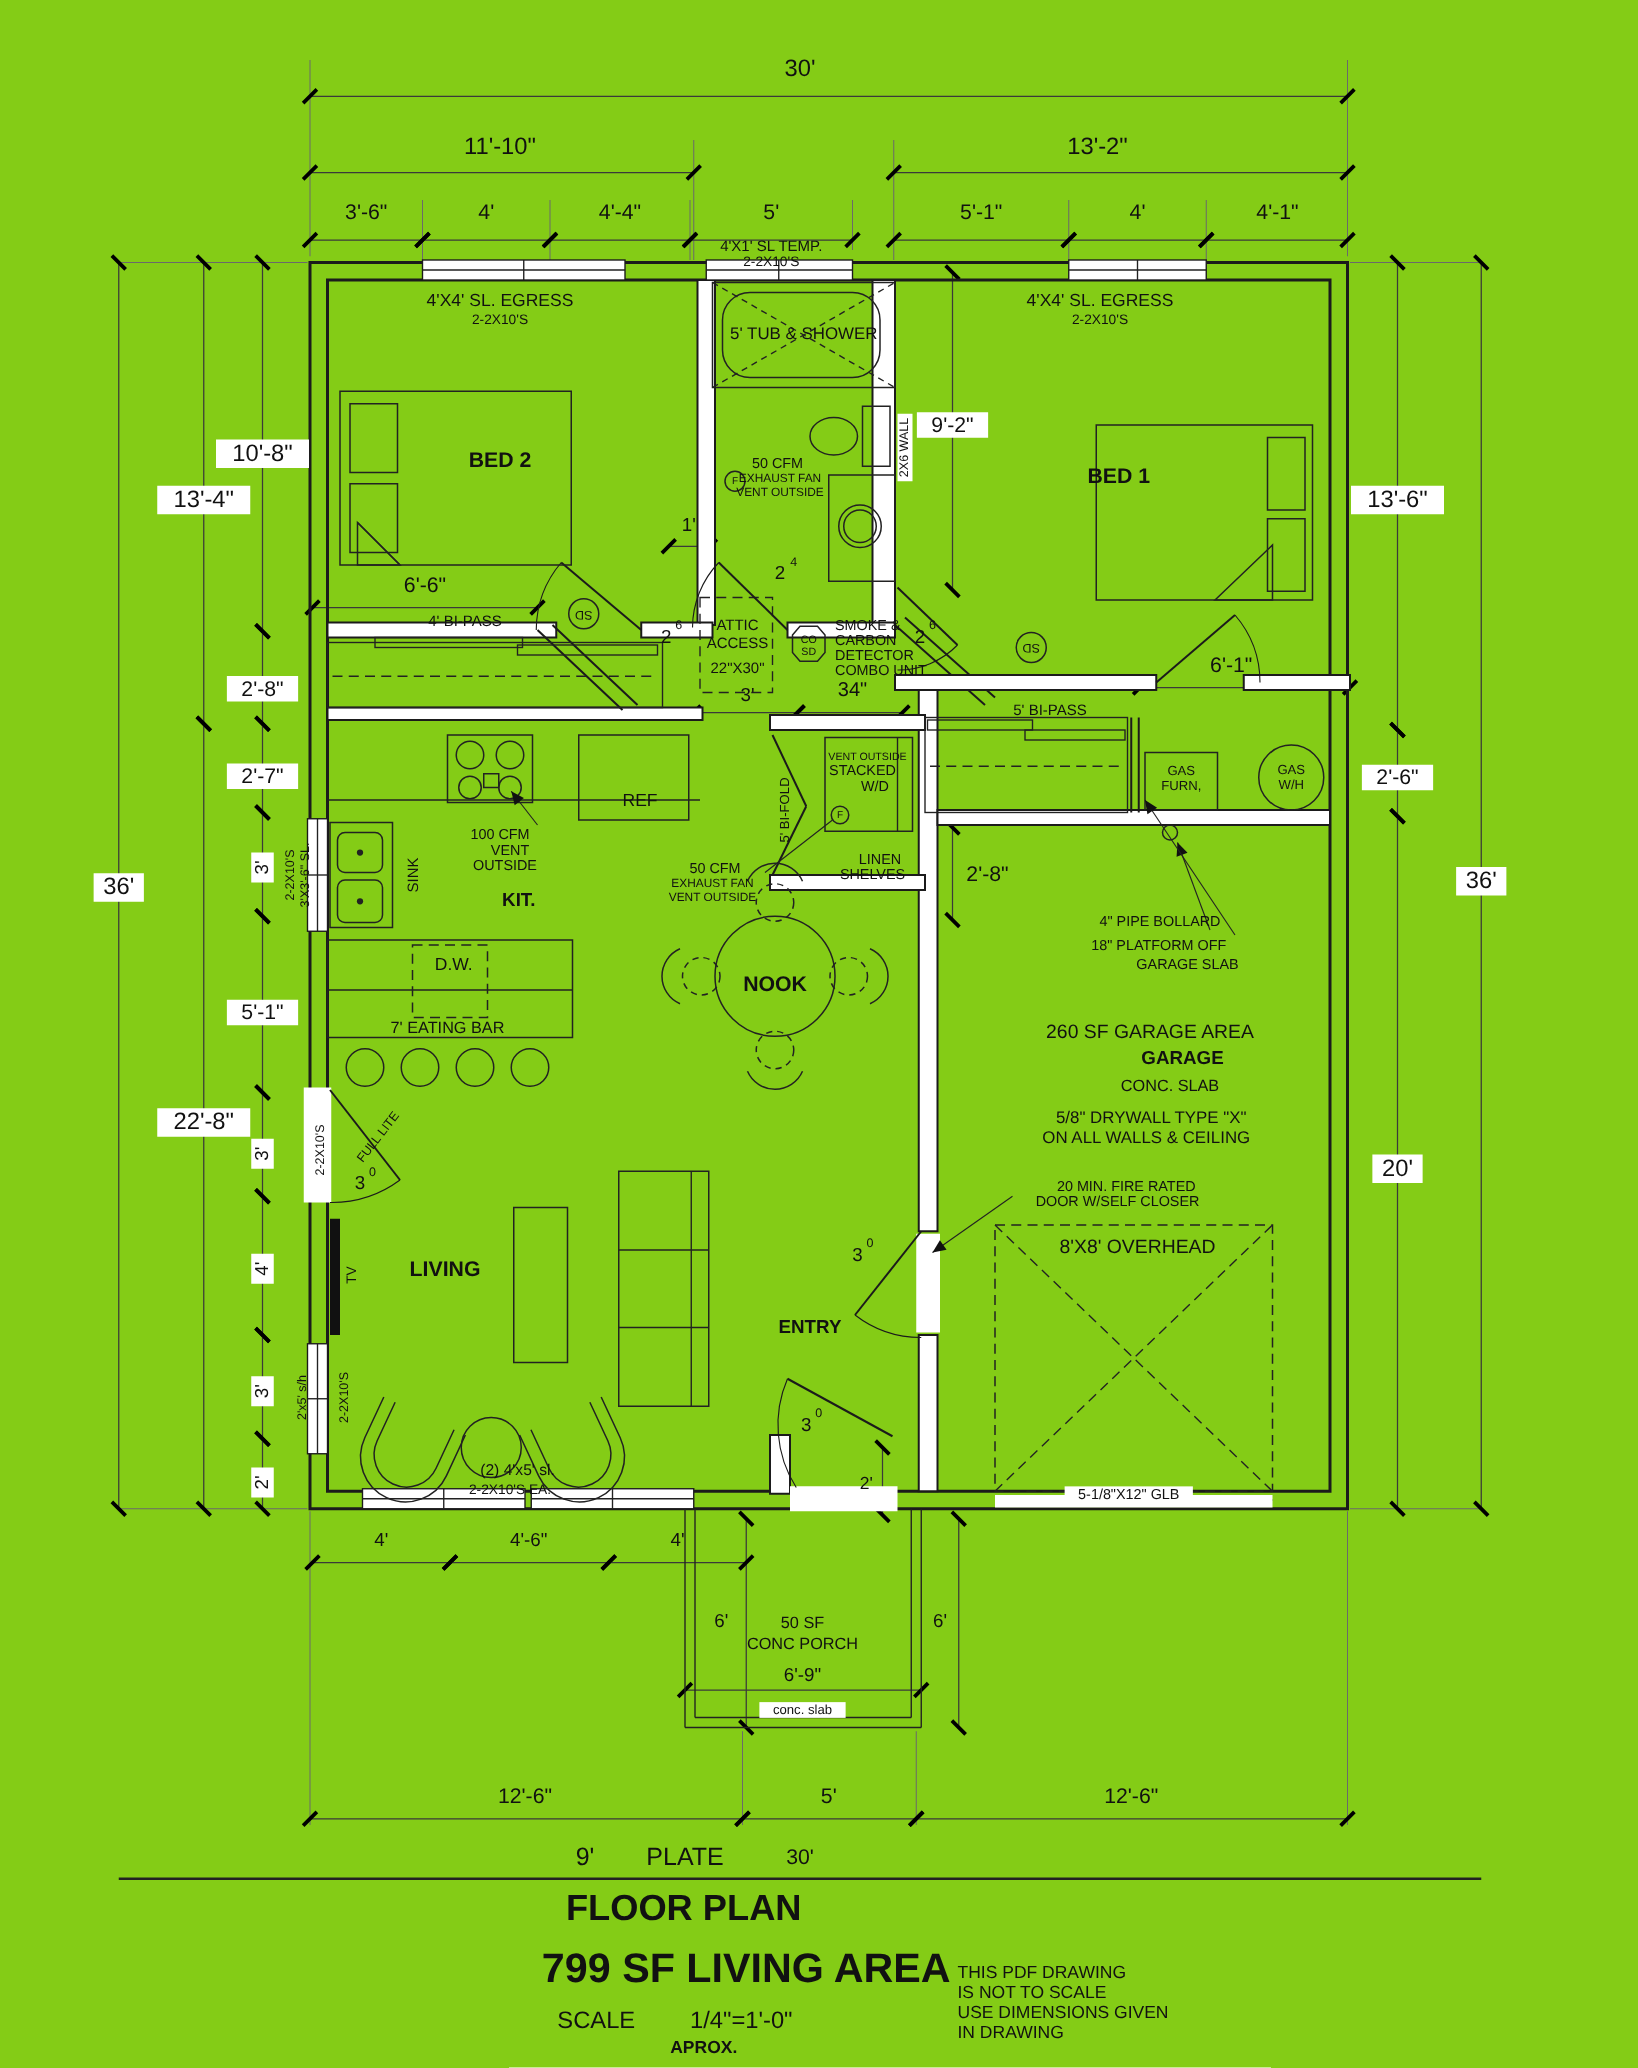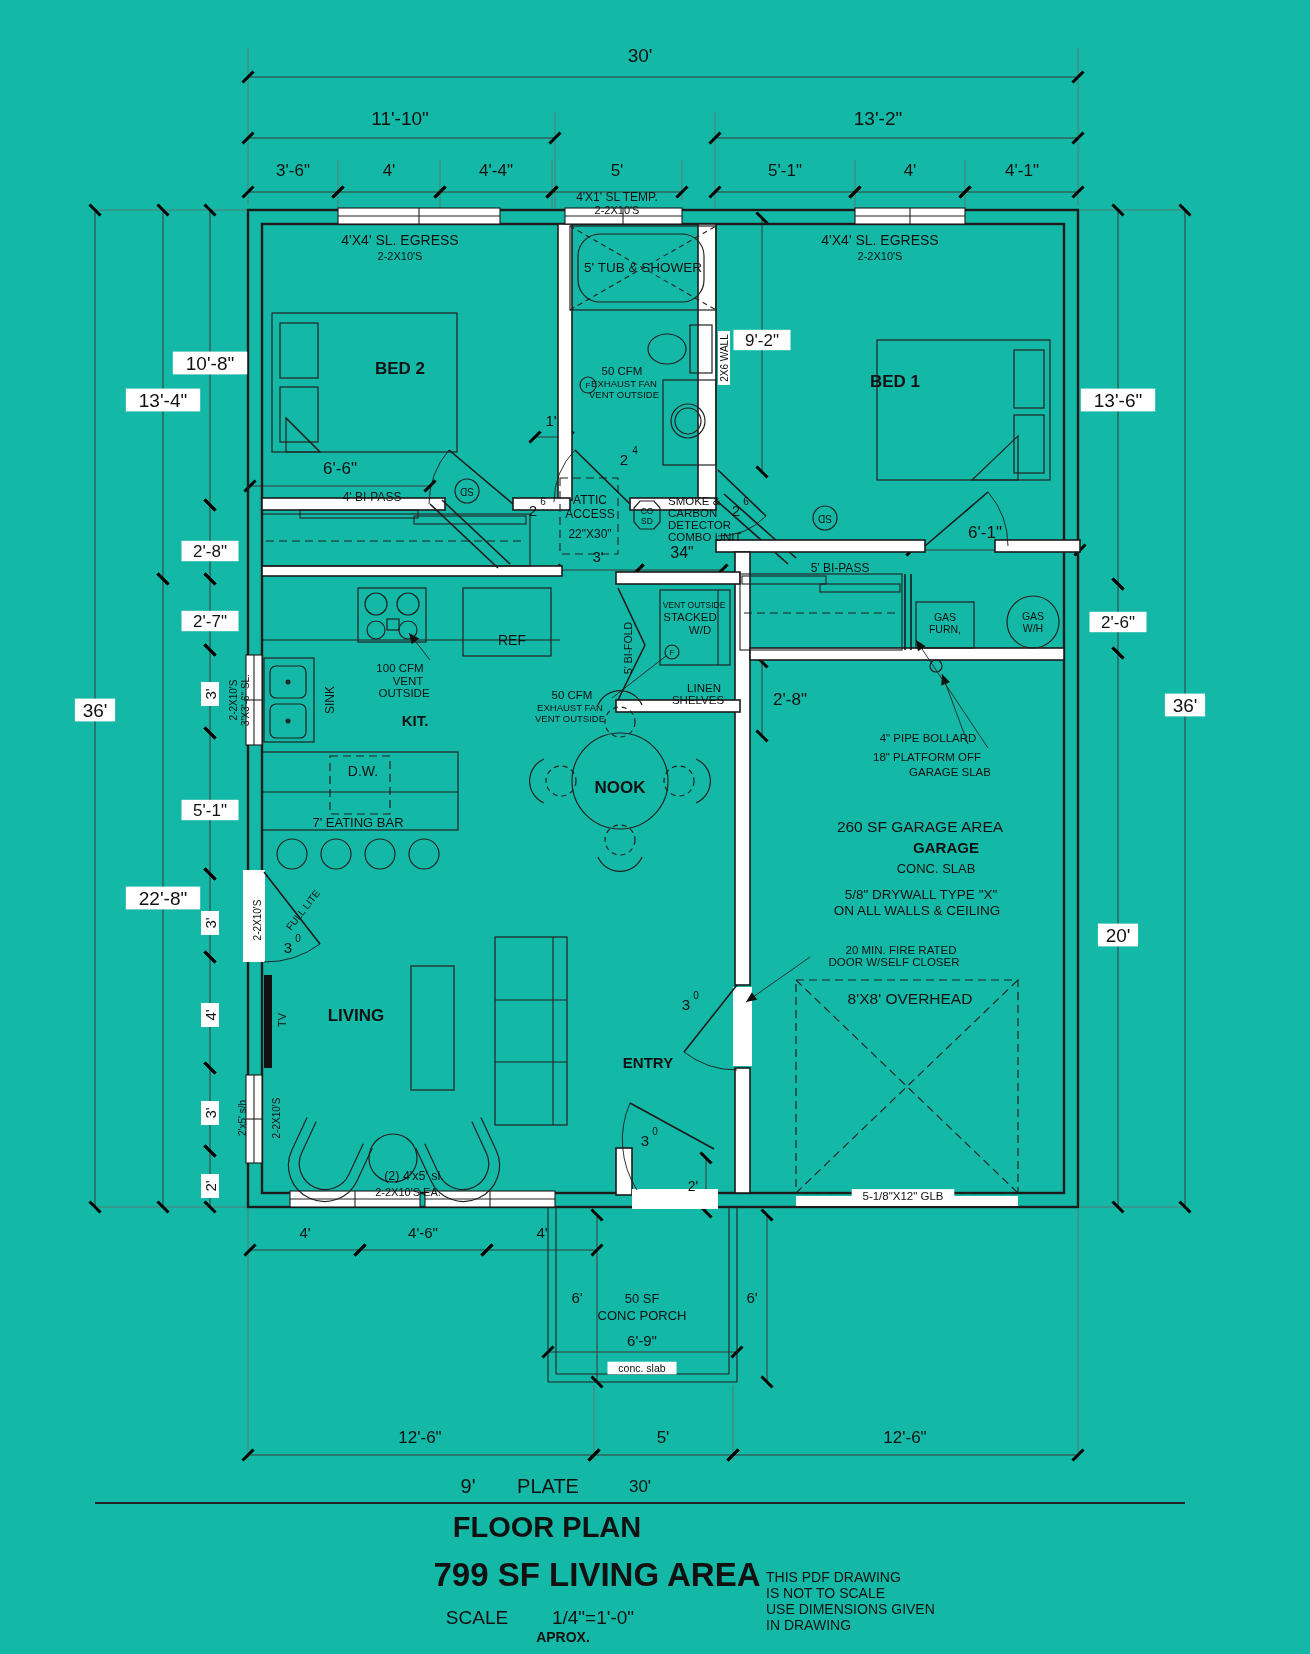--- a/index.html
+++ b/index.html
@@ -1,16 +1,16 @@
 <!DOCTYPE html>
 <html><head>
 <meta charset="utf-8">
 <style>
   html,body{margin:0;padding:0;background:#fff;}
-  #sheet{position:relative;width:1310px;height:1654px;background:#14b8a6;overflow:hidden;}
+  #sheet{position:relative;width:1310px;height:1654px;background:#84cc16;overflow:hidden;}
   svg{position:absolute;left:0;top:0;}
   text{font-family:"Liberation Sans","DejaVu Sans",sans-serif;fill:#111;}
   .wall{fill:none;stroke:#1b1b1b;stroke-width:2.4;}
   .iw{fill:#fff;stroke:#1b1b1b;stroke-width:1.6;}
   .thin{fill:none;stroke:#222;stroke-width:1.1;}
   .gap{fill:#fff;stroke:none;}
   g.dim line{stroke:#3a3a3a;stroke-width:1;marker-start:url(#tk);marker-end:url(#tk);}
   g.ext line{stroke:#6a6a6a;stroke-width:0.8;}
   .sheetline{stroke:#222;stroke-width:2;}
   .win{fill:#fff;stroke:#1b1b1b;stroke-width:1.1;}

